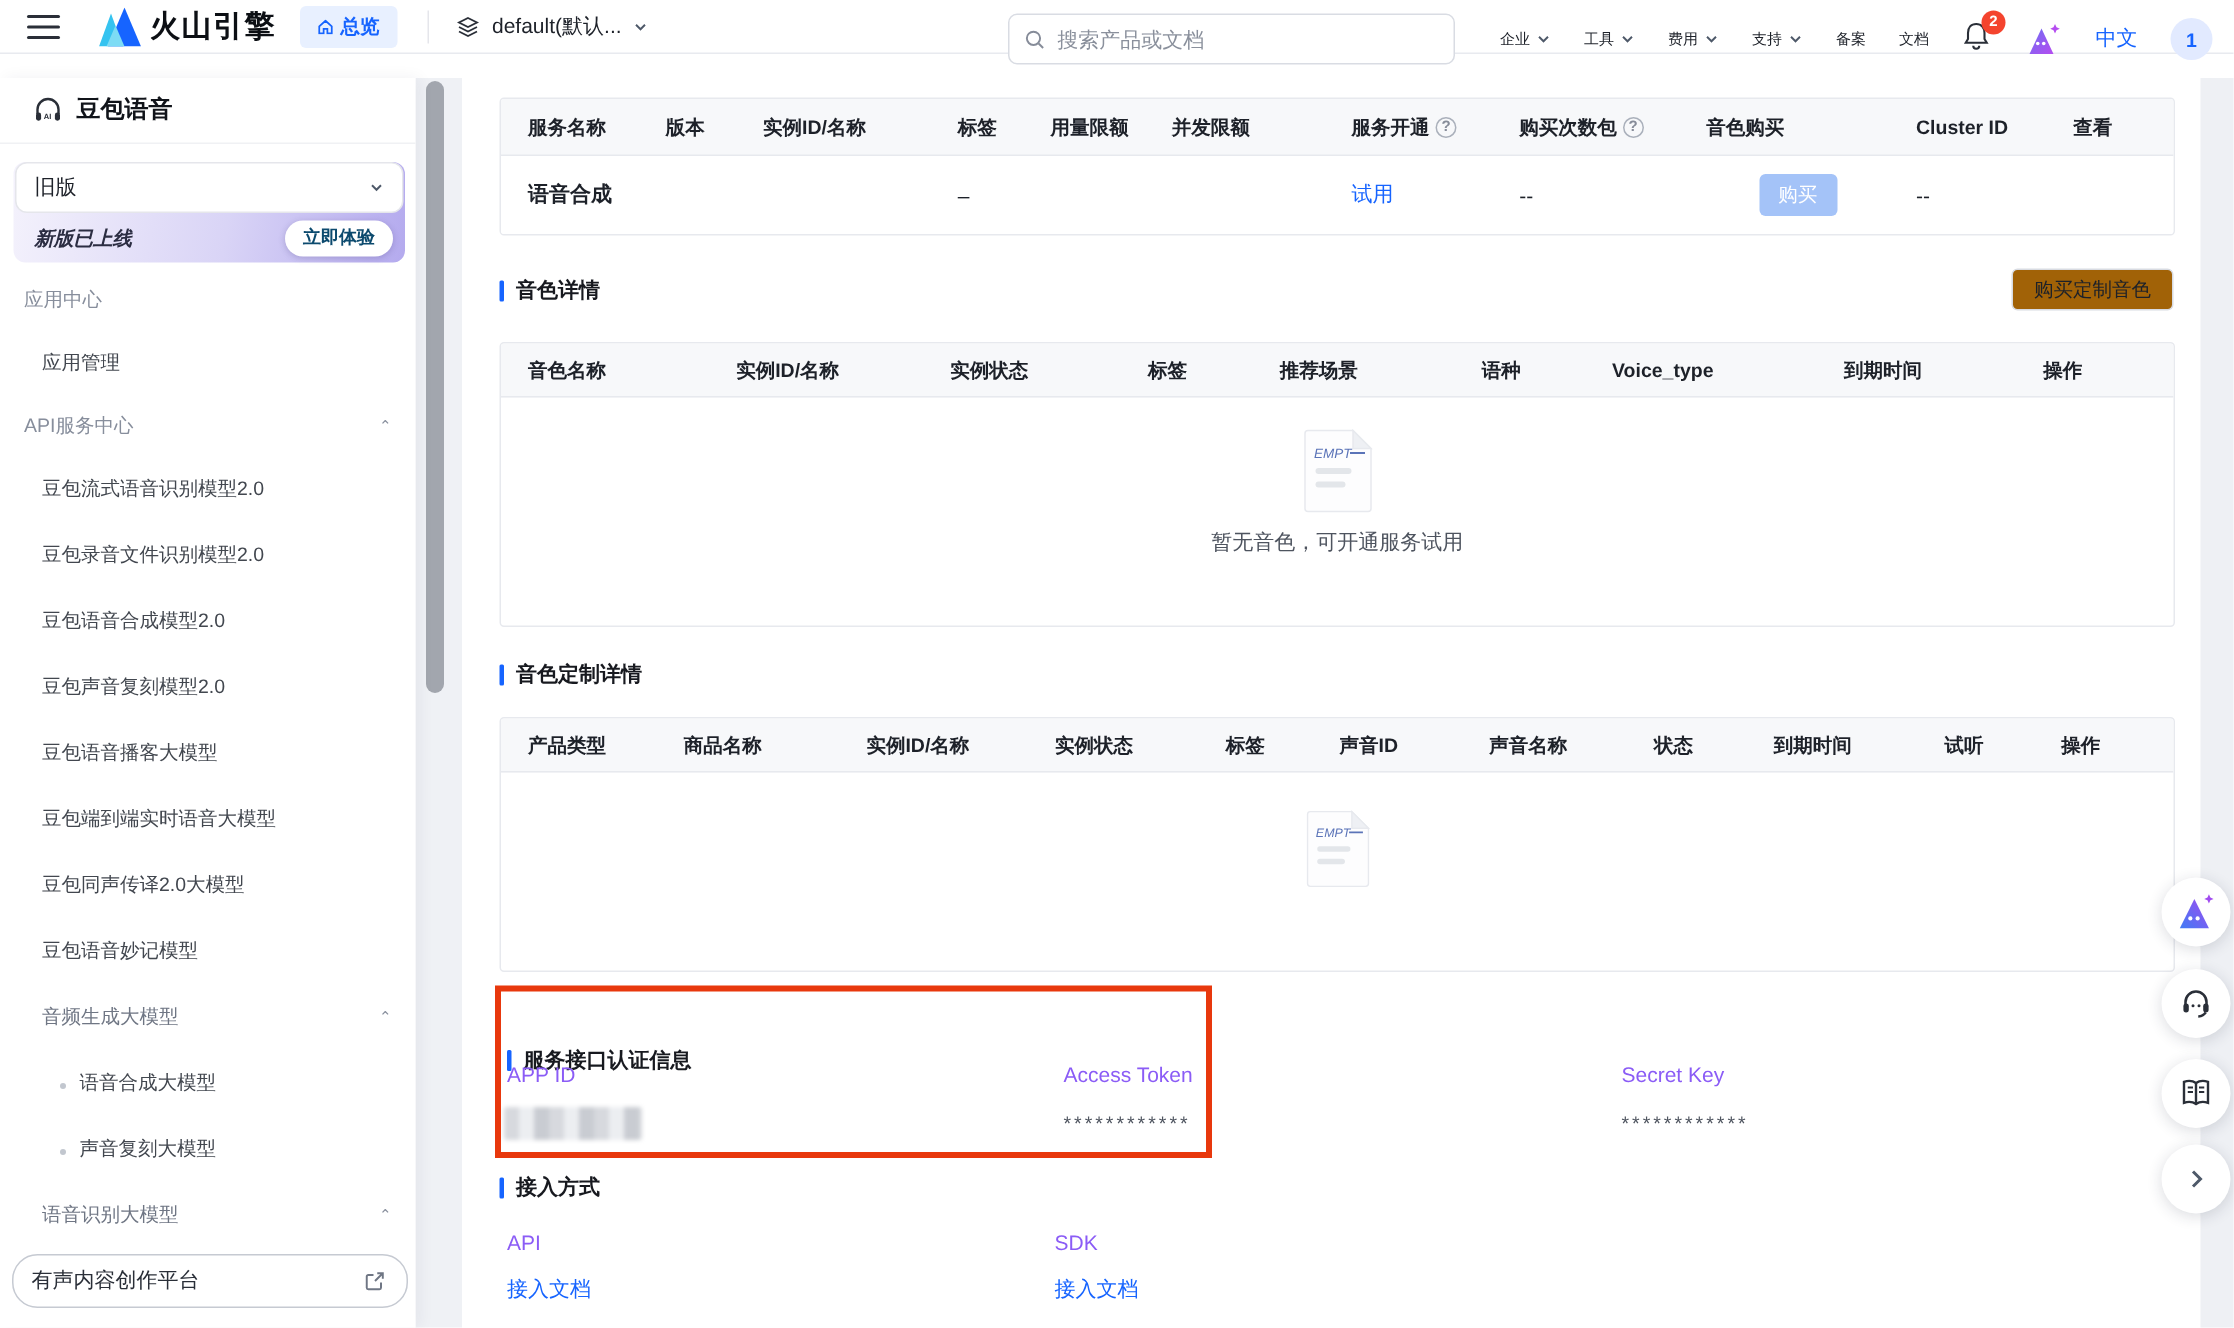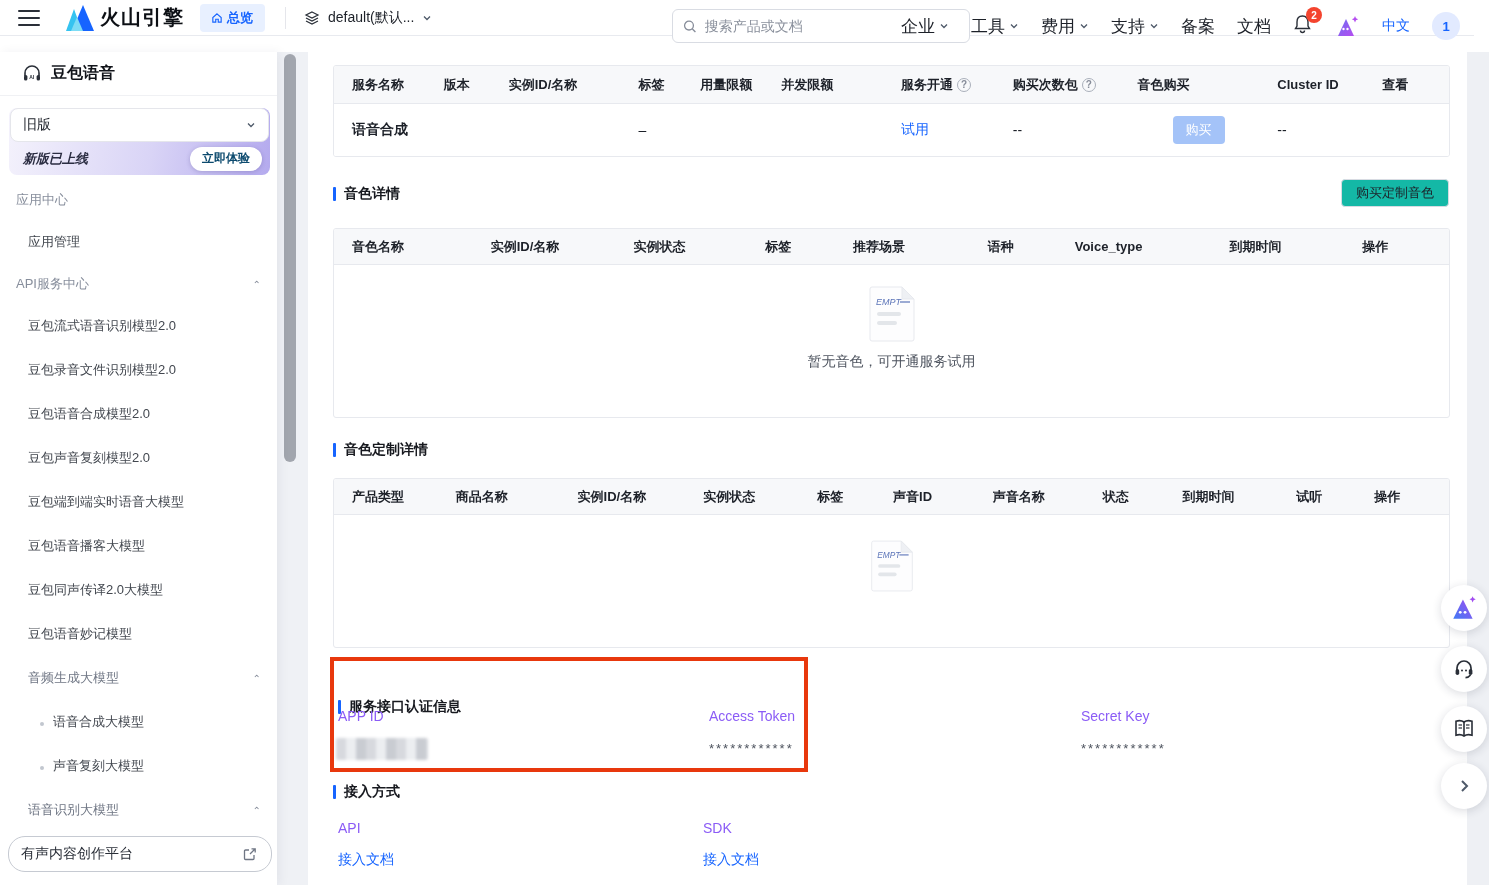--- a/index.html
+++ b/index.html
@@ -1,40 +1,40 @@
 <!DOCTYPE html>
 <html><head>
 <meta charset="utf-8">
 <style>
   * { margin:0; padding:0; box-sizing:border-box; }
   html,body { width:1489px; height:885px; overflow:hidden; background:#fff;
               font-family:"Liberation Sans","DejaVu Sans",sans-serif; color:#1d2129; }
 
   
-  .hdr { position:absolute; top:0; left:0; right:15px; height:36px; background:#fff;
+  .hdr { position:absolute; top:0; left:0; right:0; height:36px; background:#fff;
          border-bottom:1px solid #e8eaef; display:flex; align-items:center; z-index:40; }
   .hamburger { width:22px; height:16px; margin-left:18px; display:flex; flex-direction:column;
                justify-content:space-between; cursor:pointer; }
   .hamburger i { display:block; height:2px; background:#2a2f38; border-radius:1px; }
   .logo { display:flex; align-items:center; margin-left:24px; cursor:pointer; }
   .logo svg { width:30px; height:26px; }
   .logo .brand { font-size:20px; font-weight:bold; color:#0c0f14; margin-left:6px; letter-spacing:1px; }
   .pill { display:flex; align-items:center; gap:5px; background:#e8f0ff; color:#1664ff;
           border-radius:4px; height:28px; padding:0 12px; font-size:13px; font-weight:600;
           margin-left:16px; cursor:pointer; }
   .hdr-div { width:1px; height:22px; background:#e5e6eb; margin:0 18px 0 20px; }
   .ws { display:flex; align-items:center; gap:8px; font-size:14px; color:#1d2129; cursor:pointer; }
   .search { position:absolute; left:672px; top:9px; width:298px; height:34px;
             border:1px solid #d9dce3; border-radius:6px; display:flex; align-items:center;
             padding:0 10px; background:#fff;justify-content:flex-end; }
   .search input { border:none; outline:none; font-size:14px; color:#1d2129; width:100%;
                   margin-left:8px; background:transparent; font-family:inherit; }
   .search input::placeholder { color:#8a909c; }
   .hdr-right { position:absolute; right:14px; top:0; height:52px; display:flex; align-items:center; gap:22px; }
-  .nav-item { font-size:17px; color:#1d2129; display:flex; align-items:center; gap:4px; cursor:pointer; }
+  .nav-item { font-size:10px; color:#1d2129; display:flex; align-items:center; gap:4px; cursor:pointer; }
   .bell-wrap { position:relative; cursor:pointer; }
   .badge { position:absolute; top:-7px; right:-10px; min-width:16px; height:16px; border-radius:8px;
            background:#f4442e; color:#fff; font-size:10px; display:flex; align-items:center;
            justify-content:center; padding:0 4px; font-weight:bold; }
   .lang { color:#1664ff; font-size:14px; cursor:pointer; }
   .avatar { width:28px; height:28px; border-radius:50%; background:#e2eaff; color:#1664ff;
             font-size:13px; font-weight:bold; display:flex; align-items:center; justify-content:center; cursor:pointer; }
   .chev { width:10px; height:10px; }
 
   
@@ -89,21 +89,21 @@
   .t3 .c0{width:122px}.t3 .c1{width:122px}.t3 .c2{width:126px}.t3 .c3{width:114px}
   .t3 .c4{width:76px}.t3 .c5{width:100px}.t3 .c6{width:110px}.t3 .c7{width:80px}
   .t3 .c8{width:114px}.t3 .c9{width:78px}.t3 .c10{width:75px}
   .help { width:14px; height:14px; border:1px solid #aab0bb; border-radius:50%; color:#868c99;
           font-size:10px; display:inline-flex; align-items:center; justify-content:center; cursor:pointer; }
   .link { color:#1664ff; cursor:pointer; }
   .btn-disabled { width:52px; height:28px; background:#a4c3f8; border:none; border-radius:4px;
                   color:#fff; font-size:13px; cursor:pointer; font-family:inherit; }
   .sec-title { position:absolute; display:flex; align-items:center; font-size:14px; font-weight:bold; color:#17191f; }
   .sec-title .bar { width:3px; height:14px; background:#1664ff; margin-right:8px; border-radius:1px; }
-  .btn-outline { position:absolute; height:28px; padding:0 14px; background:#14b8a6; border:1px solid #d8dbe2;
+  .btn-outline { position:absolute; height:28px; padding:0 14px; background:#a16207; border:1px solid #d8dbe2;
                  border-radius:4px; font-size:13px; color:#1d2129; cursor:pointer; font-family:inherit; }
   .empty { position:absolute; left:0; right:0; display:flex; flex-direction:column; align-items:center; }
   .empty .etext { font-size:14px; color:#4e545f; margin-top:10px; }
   .lbl { position:absolute; font-size:14px; color:#8b5cf6; }
   .val { position:absolute; font-size:13px; color:#4e545f; letter-spacing:2px; }
   .redacted { position:absolute; width:92px; height:22px; border-radius:2px;
               background:repeating-linear-gradient(90deg,#d7d9de 0 10px,#eceef1 10px 20px,#c9ccd2 20px 30px),
                          repeating-linear-gradient(0deg,rgba(255,255,255,.35) 0 6px,rgba(180,184,192,.35) 6px 12px);
               filter:blur(1.5px); }
   .red-box { position:absolute; left:22px; top:605px; width:478px; height:115px;
@@ -252,24 +252,24 @@
     <div class="mrow item">
         <span>豆包录音文件识别模型2.0</span>
       </div>
     <div class="mrow item">
         <span>豆包语音合成模型2.0</span>
       </div>
     <div class="mrow item">
         <span>豆包声音复刻模型2.0</span>
       </div>
     <div class="mrow item">
+        <span>豆包语音播客大模型</span>
+      </div>
+    <div class="mrow item">
         <span>豆包端到端实时语音大模型</span>
-      </div>
-    <div class="mrow item">
-        <span>豆包语音播客大模型</span>
       </div>
     <div class="mrow item">
         <span>豆包同声传译2.0大模型</span>
       </div>
     <div class="mrow item">
         <span>豆包语音妙记模型</span>
       </div>
     <div class="mrow group">
       <span>音频生成大模型</span>
         <span class="caret">⌃</span>

